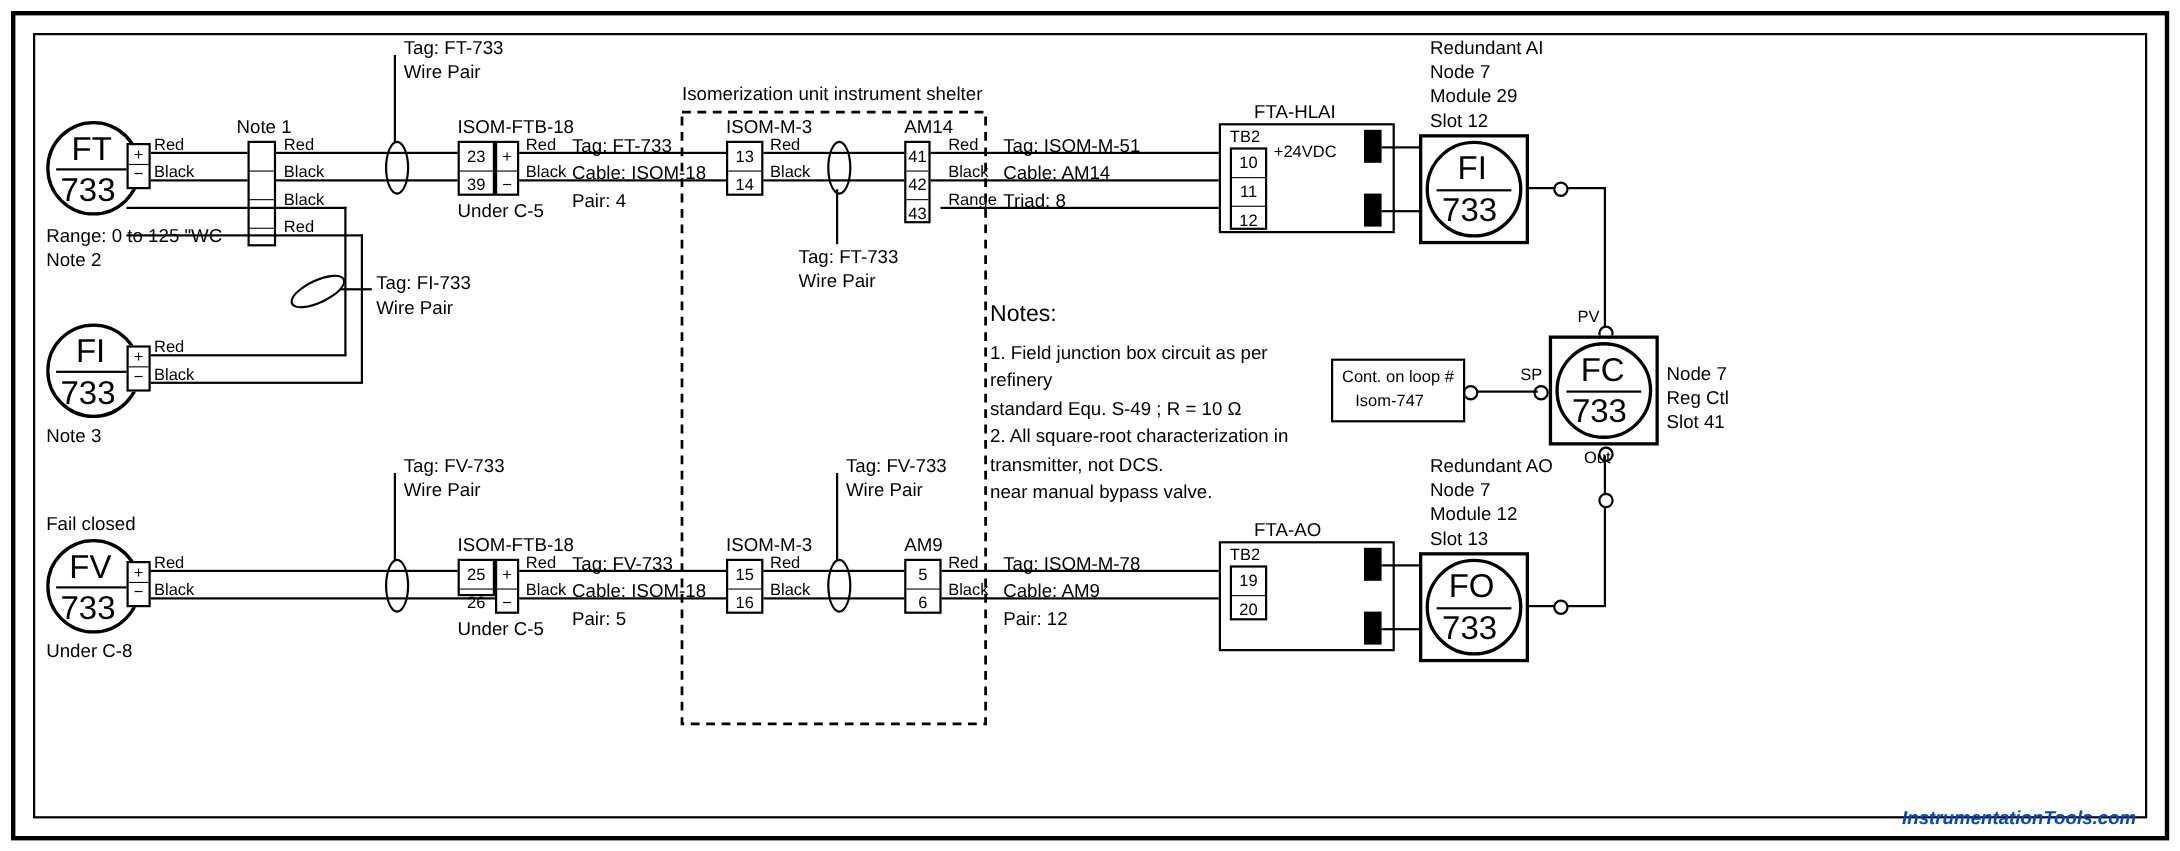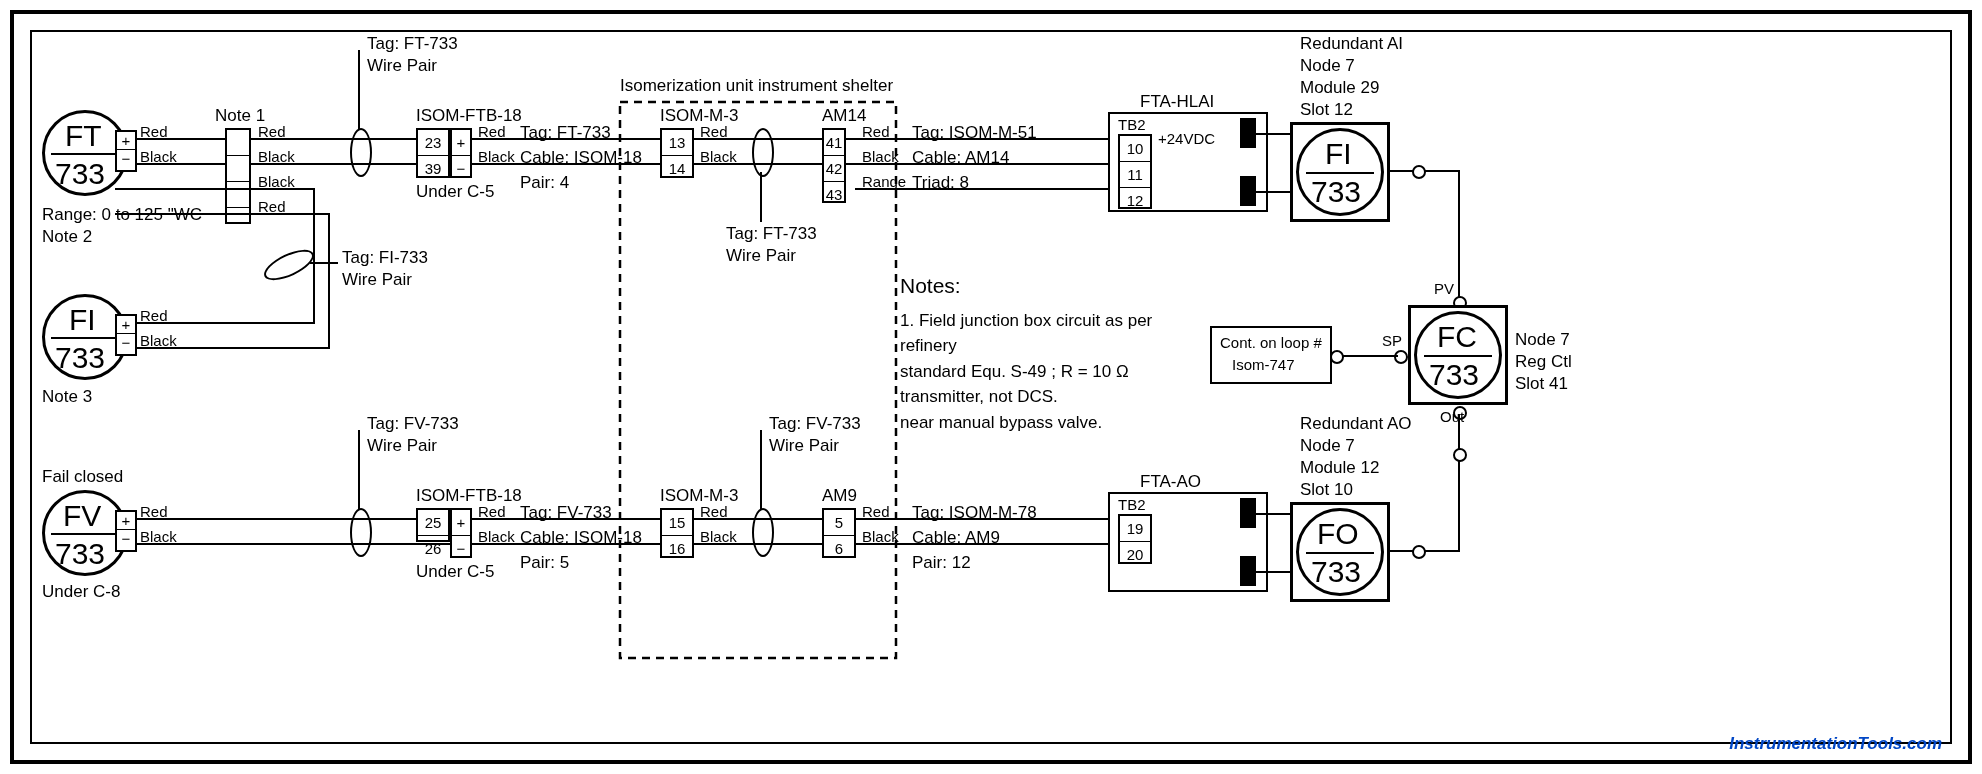--- a/index.html
+++ b/index.html
@@ -237,21 +237,21 @@
       <div class="tbrow">20</div>
   </div>
   <div class="blackbar" style="left:1240px;top:498px;width:16px;height:30px"></div>
   <div class="blackbar" style="left:1240px;top:556px;width:16px;height:30px"></div>
   <div class="hline" style="left:1256px;top:513px;width:34px"></div>
   <div class="hline" style="left:1256px;top:571px;width:34px"></div>
 
   <div class="txt" style="left:1300px;top:414px">Redundant AO</div>
   <div class="txt" style="left:1300px;top:436px">Node 7</div>
   <div class="txt" style="left:1300px;top:458px">Module 12</div>
-  <div class="txt" style="left:1300px;top:480px">Slot 10</div>
+  <div class="txt" style="left:1300px;top:480px">Slot 13</div>
   <div class="sq" style="left:1290px;top:502px;width:100px;height:100px"></div>
   <div class="circle" style="left:1296px;top:508px;width:88px;height:88px">
     <div class="midline"></div>
     <div class="txt big" style="left:18px;top:6px">FO</div>
     <div class="txt big" style="left:12px;top:44px">733</div>
   </div>
 
   <div class="hline" style="left:1390px;top:170px;width:70px"></div>
   <div class="dot" style="left:1412px;top:165px"></div>
   <div class="vline" style="left:1458px;top:170px;height:130px"></div>
@@ -281,18 +281,19 @@
   <div class="dot" style="left:1412px;top:545px"></div>
 
   <div class="box" style="left:1210px;top:326px;width:122px;height:58px"></div>
   <div class="txt sm" style="left:1220px;top:334px">Cont. on loop #</div>
   <div class="txt sm" style="left:1232px;top:356px">Isom-747</div>
 
   <div class="notes" style="left:900px;top:270px;width:300px">
     <div class="hd">Notes:</div>
     <div>1. Field junction box circuit as per refinery</div>
     <div>    standard Equ. S-49 ; R = 10 Ω</div>
+    <div>2. All square-root characterization in</div>
     <div>    transmitter, not DCS.</div>
     <div>    near manual bypass valve.</div>
   </div>
 
   <div class="credit">InstrumentationTools.com</div>
 </div>
 
 </body></html>

